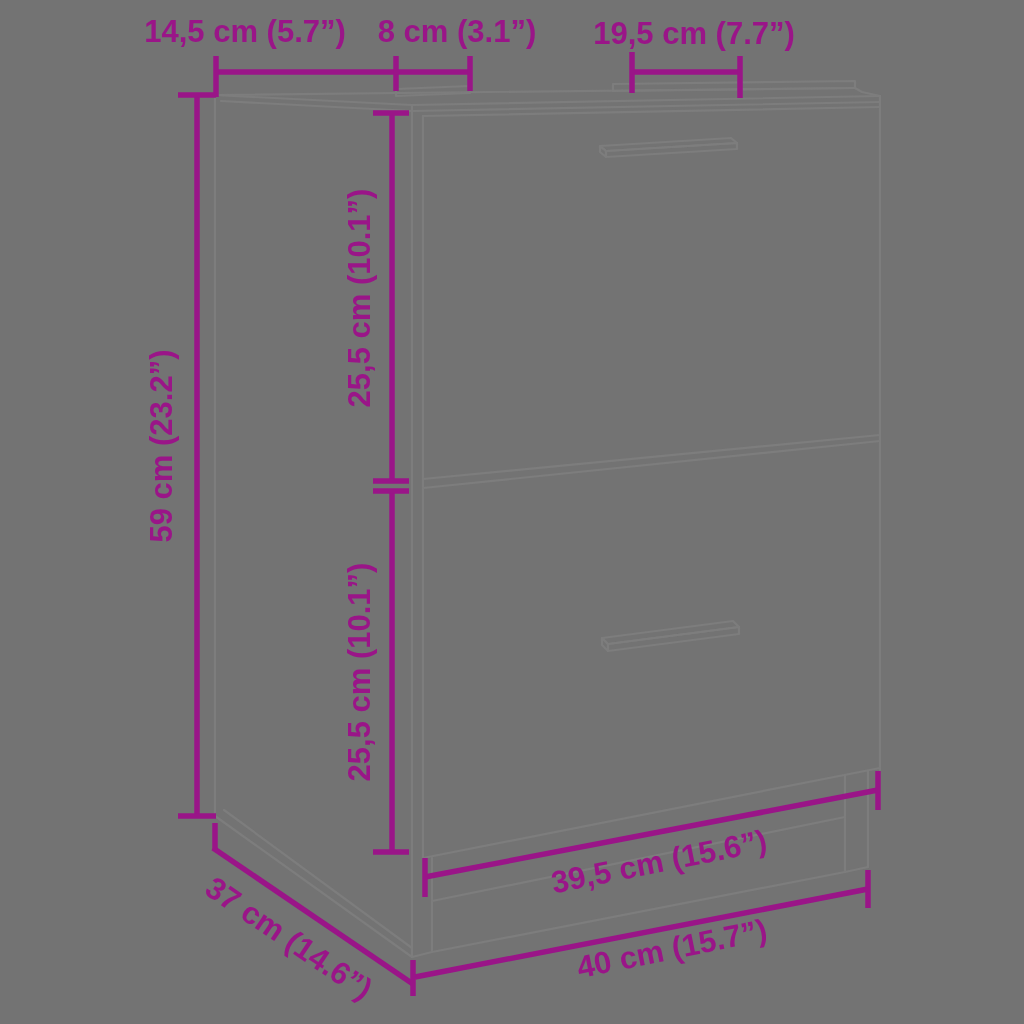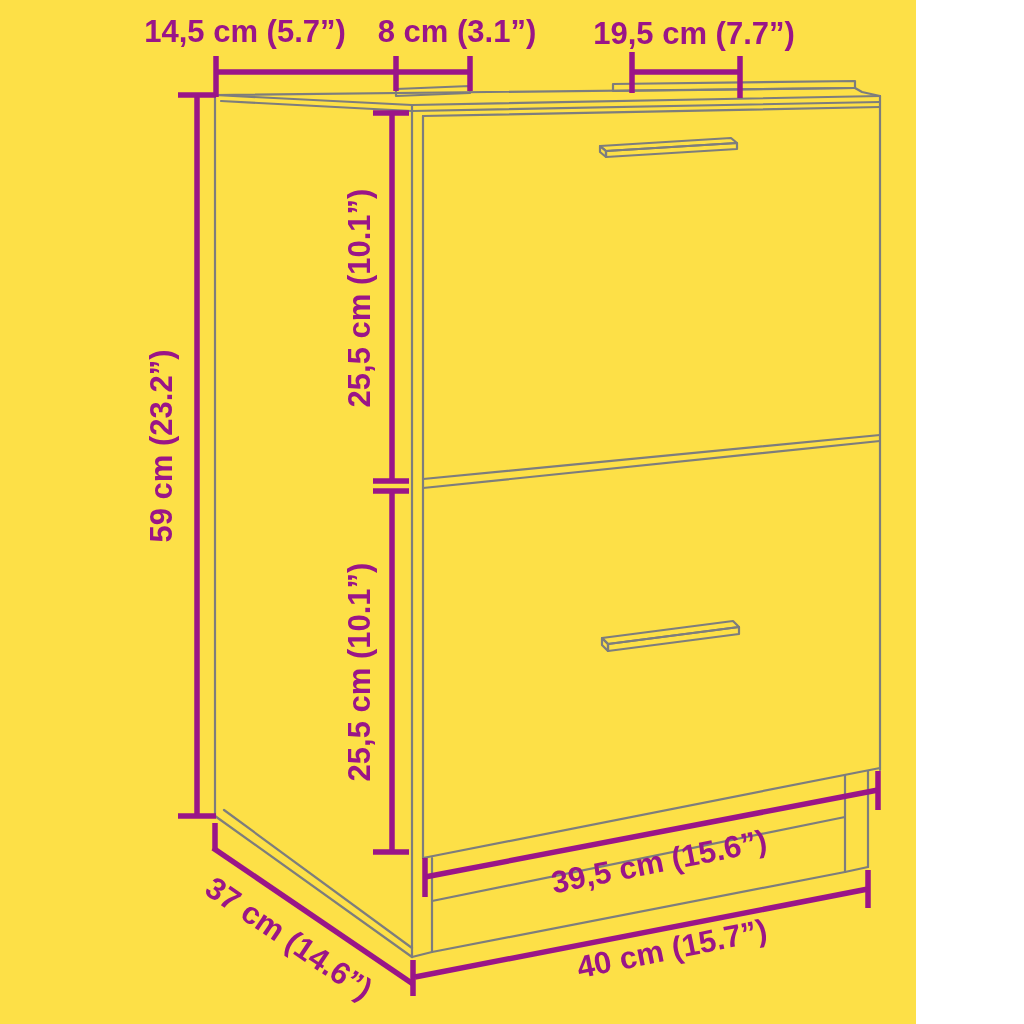--- a/index.html
+++ b/index.html
@@ -2,23 +2,23 @@
 <html><head>
 <meta charset="utf-8">
 <style>
   html, body {
     margin: 0;
     padding: 0;
     background: #ffffff;
   }
   #stage {
     position: relative;
-    width: 916px;
+    width: 1024px;
     height: 1024px;
-    background: #fde047;
+    background: #737373;
     overflow: hidden;
   }
   svg {
     display: block;
   }
   .dim-label {
     font-family: "Liberation Sans", "DejaVu Sans", sans-serif;
     font-weight: 700;
     font-size: 31px;
     text-anchor: middle;

